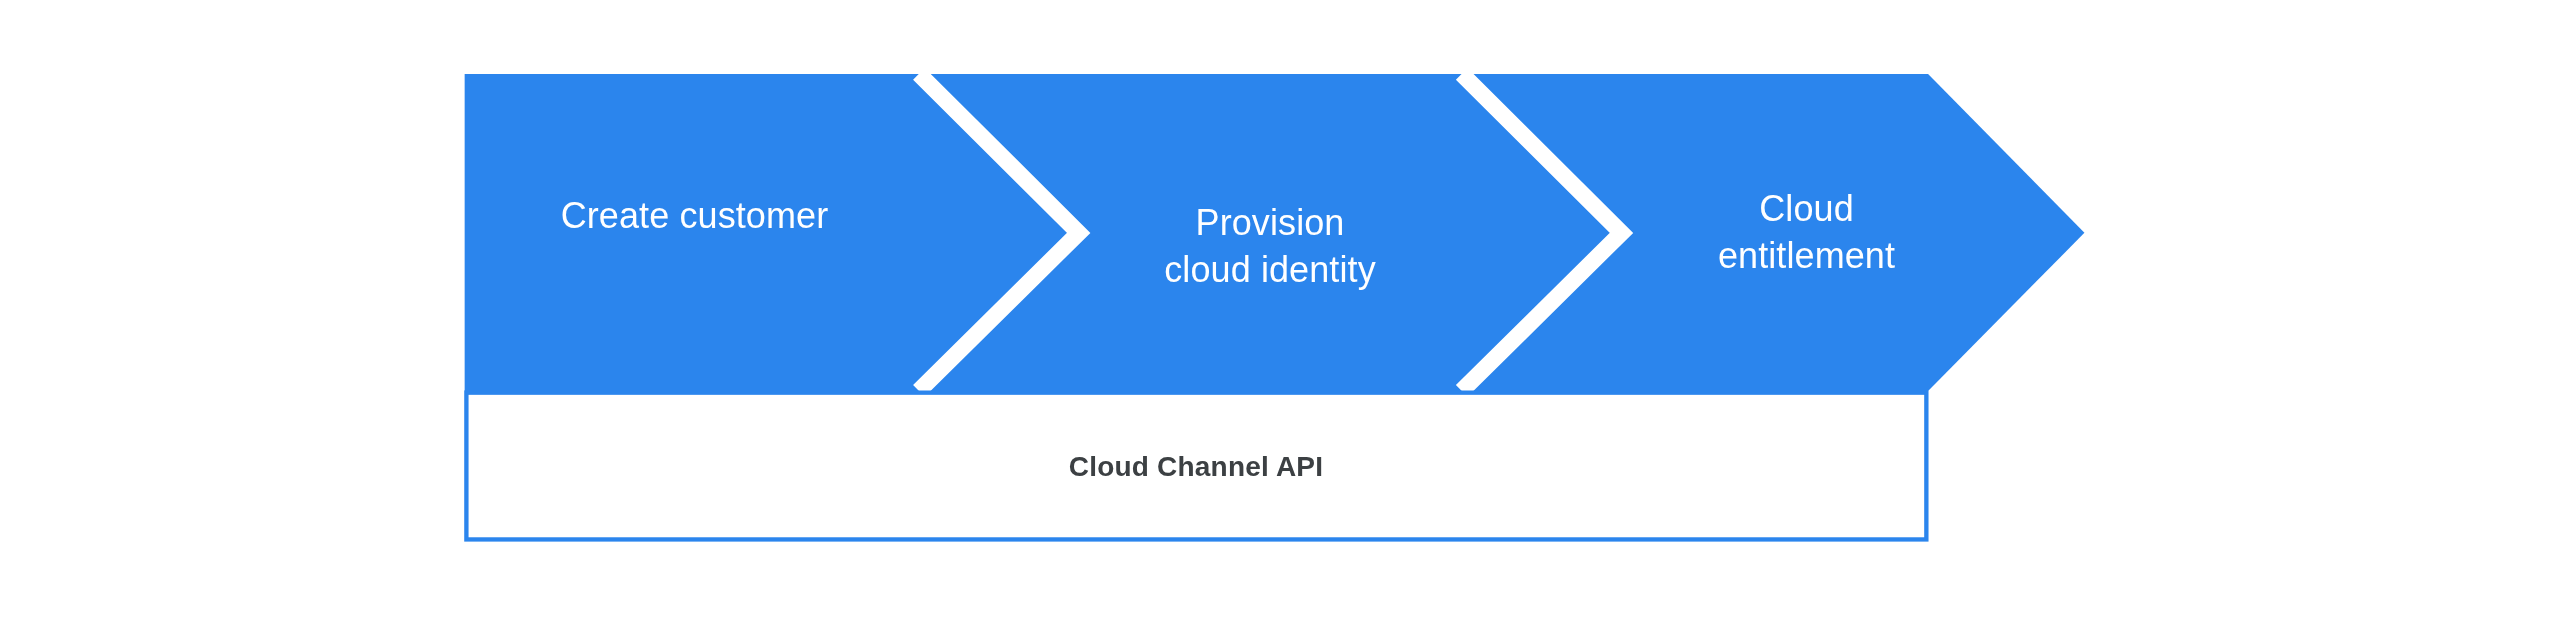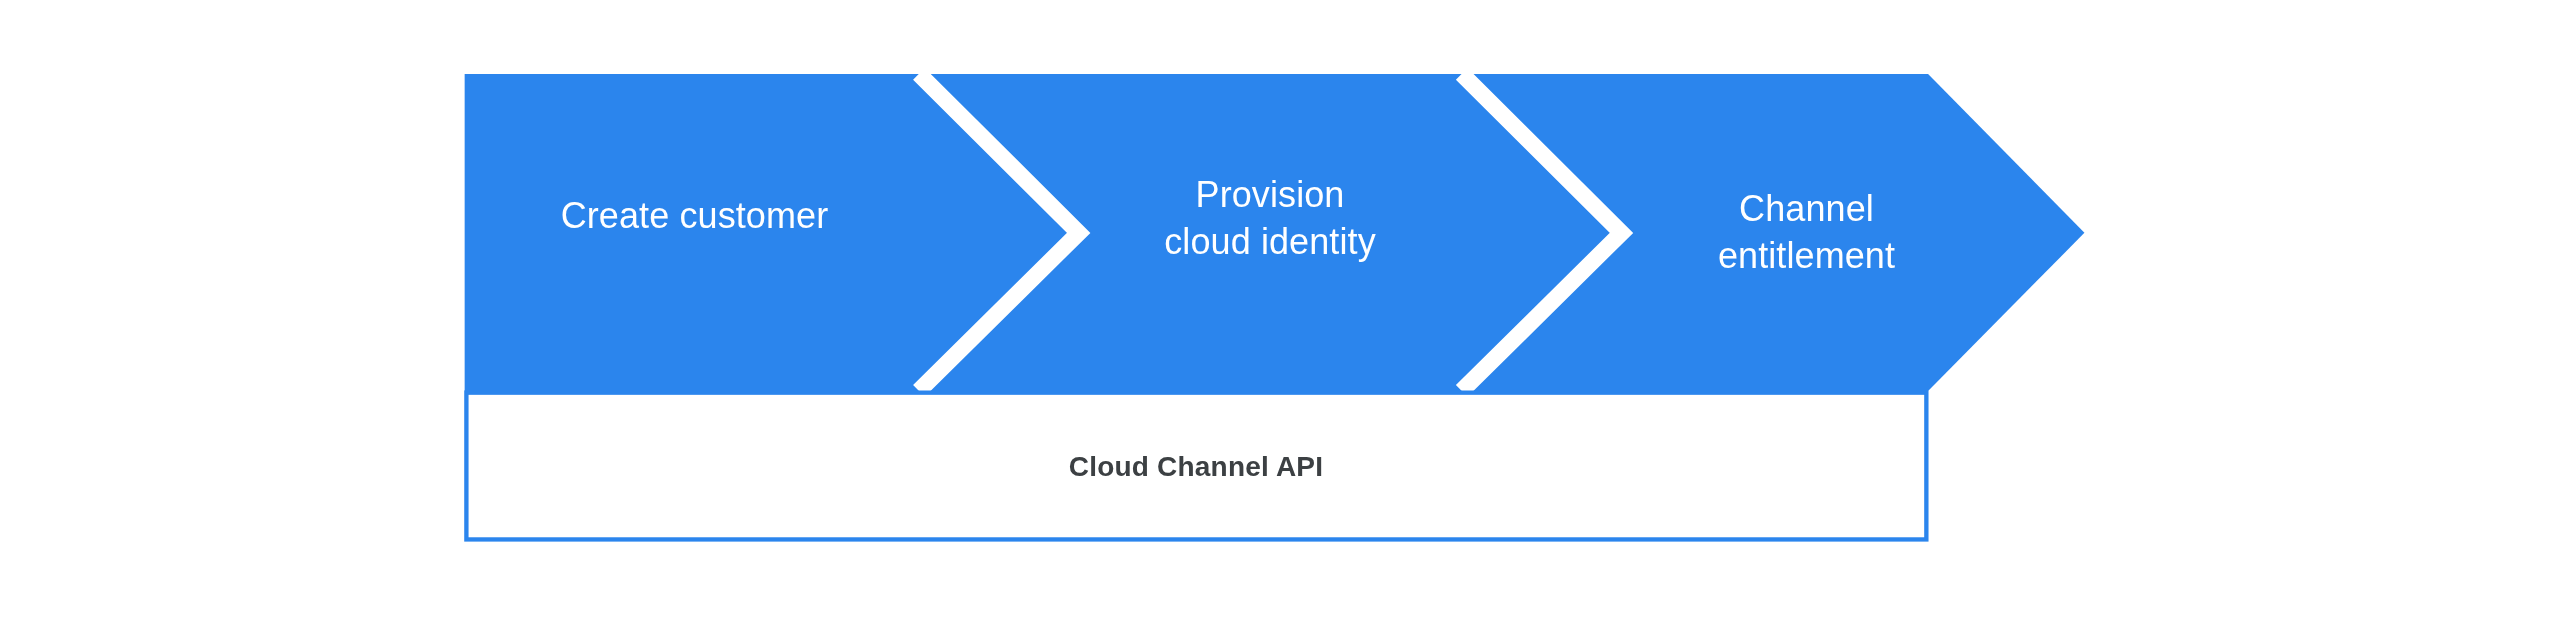--- a/index.html
+++ b/index.html
@@ -66,22 +66,22 @@
 
     <path d="M 1058 85 L 1242 268 L 1058 450" fill="none" stroke="#ffffff" stroke-width="19" stroke-linecap="butt" stroke-linejoin="miter"></path>
 
     <path d="M 1683 85 L 1867 268 L 1683 450" fill="none" stroke="#ffffff" stroke-width="19" stroke-linecap="butt" stroke-linejoin="miter"></path>
 
     <rect x="537" y="452" width="1681" height="169" fill="#ffffff" stroke="#2b85ed" stroke-width="5"></rect>
   </svg>
 
   <div class="stage-label" style="left:486px; top:58px; width:417px; height:317px;">Create customer</div>
 
-  <div class="stage-label" style="left:1090px; top:60px; width:360px; height:317px;">Provision
+  <div class="stage-label" style="left:1090px; top:88px; width:360px; height:317px;">Provision
 cloud identity</div>
 
-  <div class="stage-label" style="left:1633px; top:74px; width:347px; height:317px;">Channel
+  <div class="stage-label" style="left:1633px; top:74px; width:347px; height:317px;">Cloud
 entitlement</div>
 
   <div class="api-label" style="left:466px; top:393px; width:1460px; height:147px;">Cloud Channel API</div>
 
 </div>
 
 
 </body></html>

